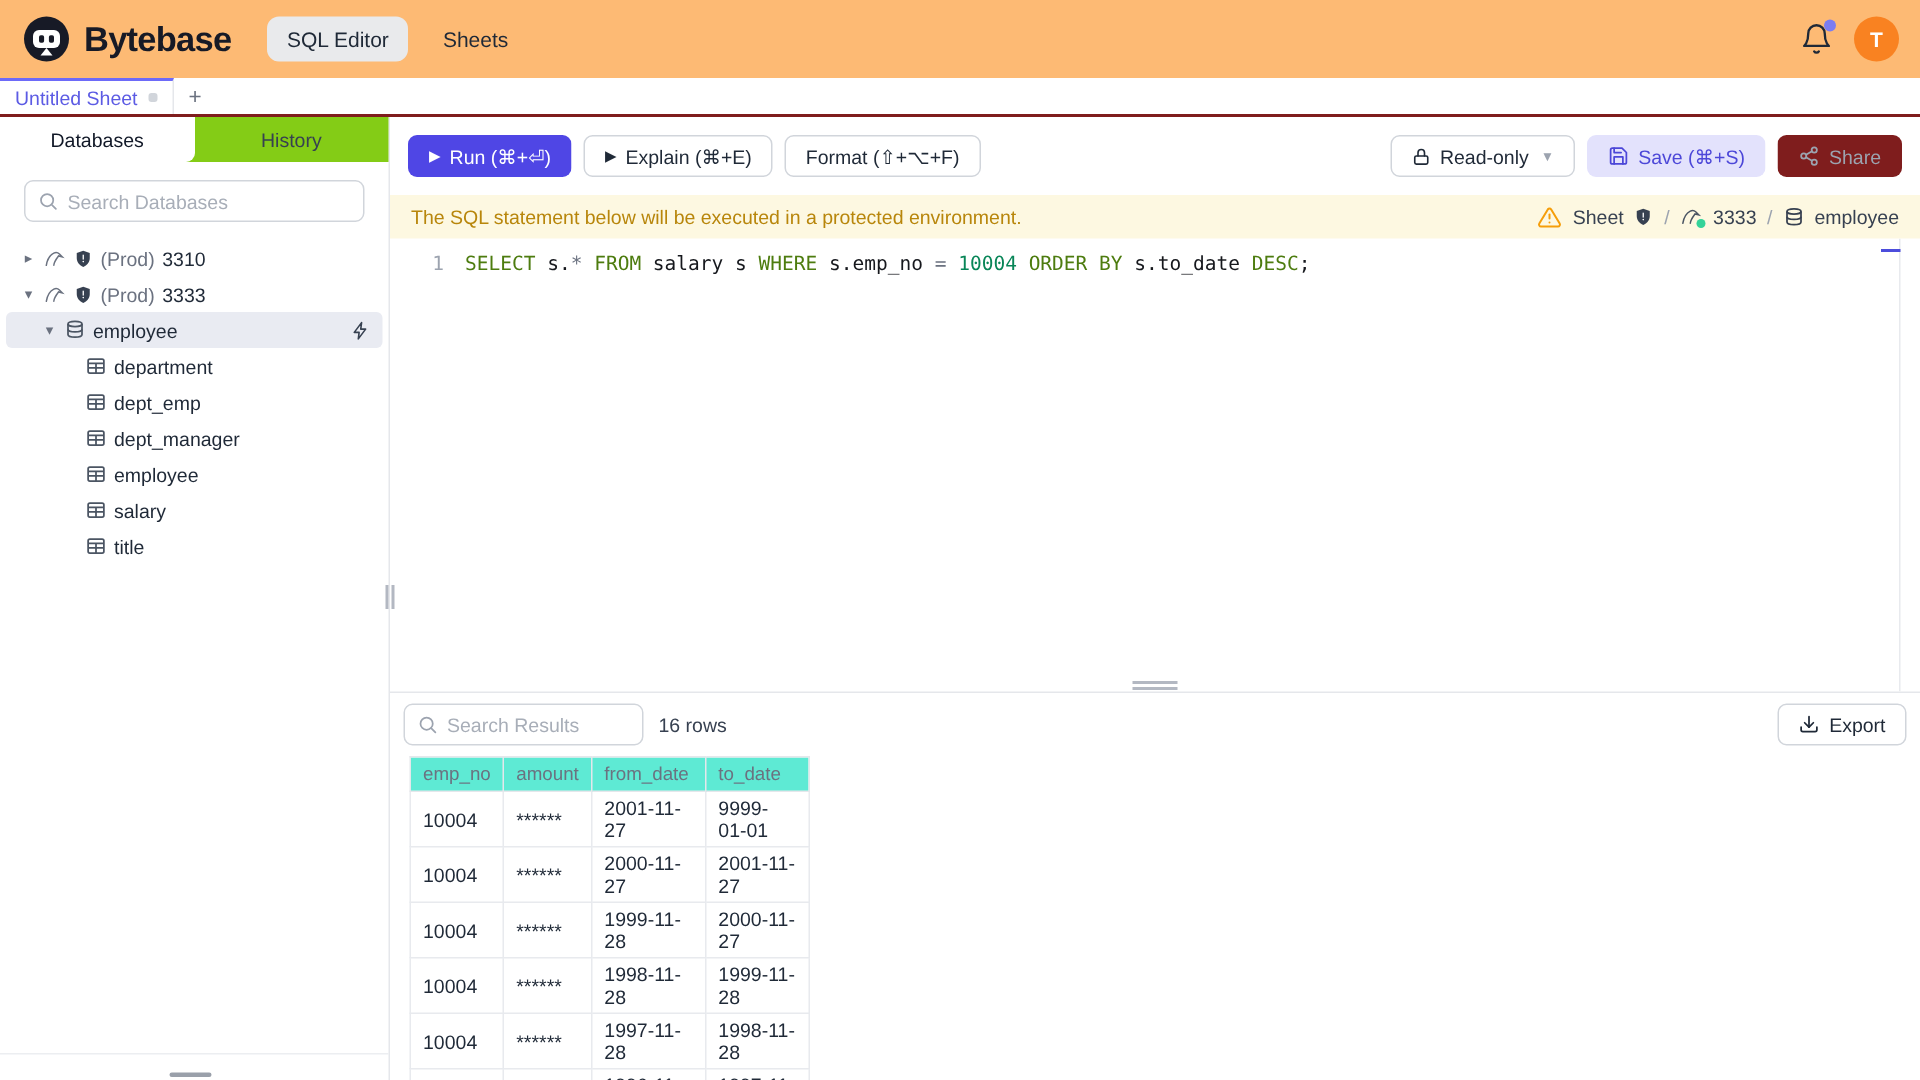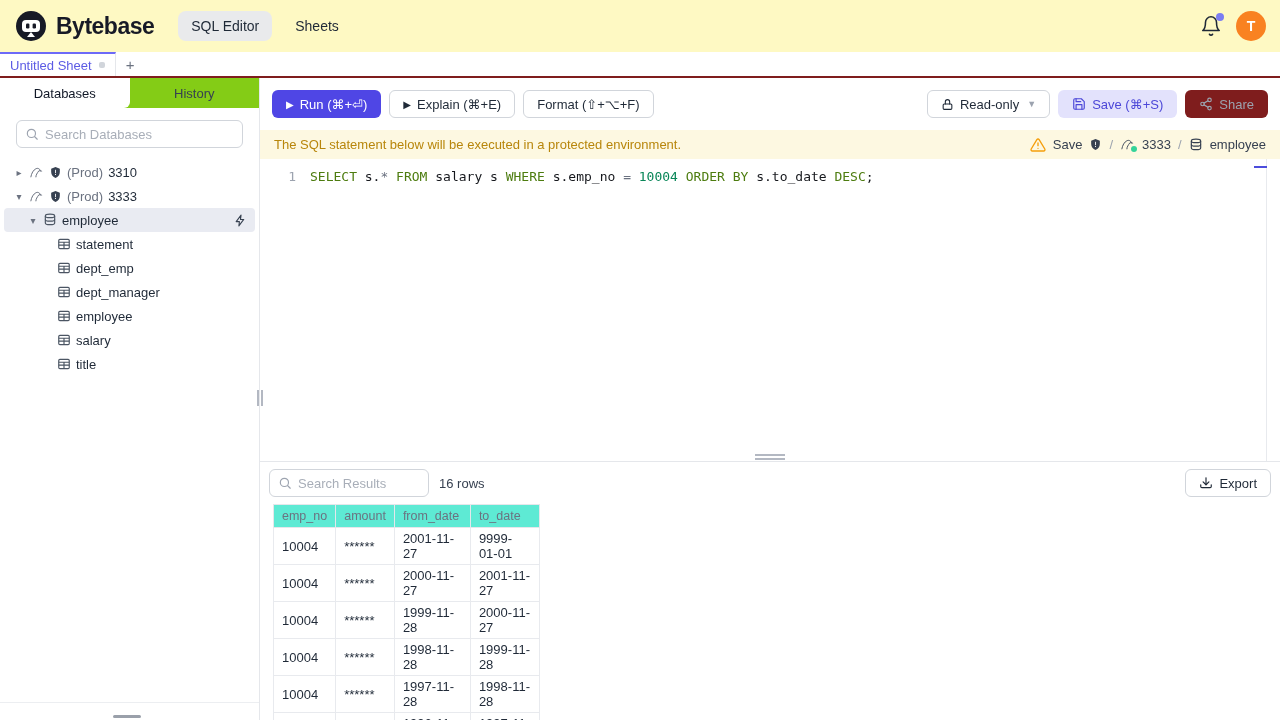--- a/index.html
+++ b/index.html
@@ -1,20 +1,20 @@
 <!DOCTYPE html>
 <html><head>
 <meta charset="utf-8">
 <style>
   * { margin:0; padding:0; box-sizing:border-box; }
   html,body { width:1280px; height:720px; overflow:hidden; background:#fff;
     font-family:"Liberation Sans", sans-serif; color:#1f2937; }
 
   
-  .app-header { height:52px; display:flex; align-items:center; padding:0 14px; background:#fef9c3; }
+  .app-header { height:52px; display:flex; align-items:center; padding:0 14px; background:#fdba74; }
   .brand { display:flex; align-items:center; gap:8px; }
   .brand-name { font-size:23px; font-weight:800; color:#171a26; letter-spacing:-0.5px; }
   .top-nav { display:flex; align-items:center; gap:10px; margin-left:24px; }
   .nav-pill { font-size:14px; color:#1f2937; padding:7px 13px; border-radius:8px; cursor:pointer; }
   .nav-pill.active { background:#e9eaec; font-weight:500; }
   .header-right { margin-left:auto; display:flex; align-items:center; gap:14px; }
   .bell-wrap { position:relative; width:22px; height:22px; }
   .bell-dot { position:absolute; top:-2px; right:-2px; width:8px; height:8px; border-radius:50%; background:#7b7df2; }
   .avatar { width:30px; height:30px; border-radius:50%; background:#f98221; color:#fff; font-size:14px;
     font-weight:600; display:flex; align-items:center; justify-content:center; }
@@ -213,21 +213,21 @@
             </svg>
           </span>
         </div>
         <div class="tree-row table">
           <span class="tree-icon">
             <svg width="14" height="14" viewBox="0 0 24 24" fill="none" stroke="#4b5563" stroke-width="2">
               <rect x="3" y="4" width="18" height="16" rx="2"></rect>
               <path d="M3 9h18M3 14h18M12 9v11"></path>
             </svg>
           </span>
-          <span>statement</span>
+          <span>department</span>
         </div>
         <div class="tree-row table">
           <span class="tree-icon">
             <svg width="14" height="14" viewBox="0 0 24 24" fill="none" stroke="#4b5563" stroke-width="2">
               <rect x="3" y="4" width="18" height="16" rx="2"></rect>
               <path d="M3 9h18M3 14h18M12 9v11"></path>
             </svg>
           </span>
           <span>dept_emp</span>
         </div>
@@ -327,21 +327,21 @@
     <div class="banner">
       <span>The SQL statement below will be executed in a protected environment.</span>
       <span class="banner-right">
         <span>
           <svg width="16" height="16" viewBox="0 0 24 24" fill="none" stroke="#f59e0b" stroke-width="2" stroke-linecap="round" stroke-linejoin="round">
             <path d="M10.3 3.9 1.8 18a2 2 0 0 0 1.7 3h17a2 2 0 0 0 1.7-3L13.7 3.9a2 2 0 0 0-3.4 0z"></path>
             <path d="M12 9v4"></path>
               <path d="M12 17h.01"></path>
           </svg>
         </span>
-        <span>Save</span>
+        <span>Sheet</span>
         <span>
           <svg width="13" height="13" viewBox="0 0 24 24" fill="#374151">
             <path d="M12 2l8 3v6c0 5-3.4 9.4-8 11-4.6-1.6-8-6-8-11V5l8-3z"></path>
             <rect x="11.2" y="7" width="1.6" height="6" fill="#fff"></rect>
               <circle cx="12" cy="15.5" r="1" fill="#fff"></circle>
           </svg>
         </span>
         <span class="slash">/</span>
         <span class="conn-dot-wrap">
           <svg width="15" height="13" viewBox="0 0 24 20" fill="none" stroke="#4b5563" stroke-width="1.6" stroke-linecap="round">

